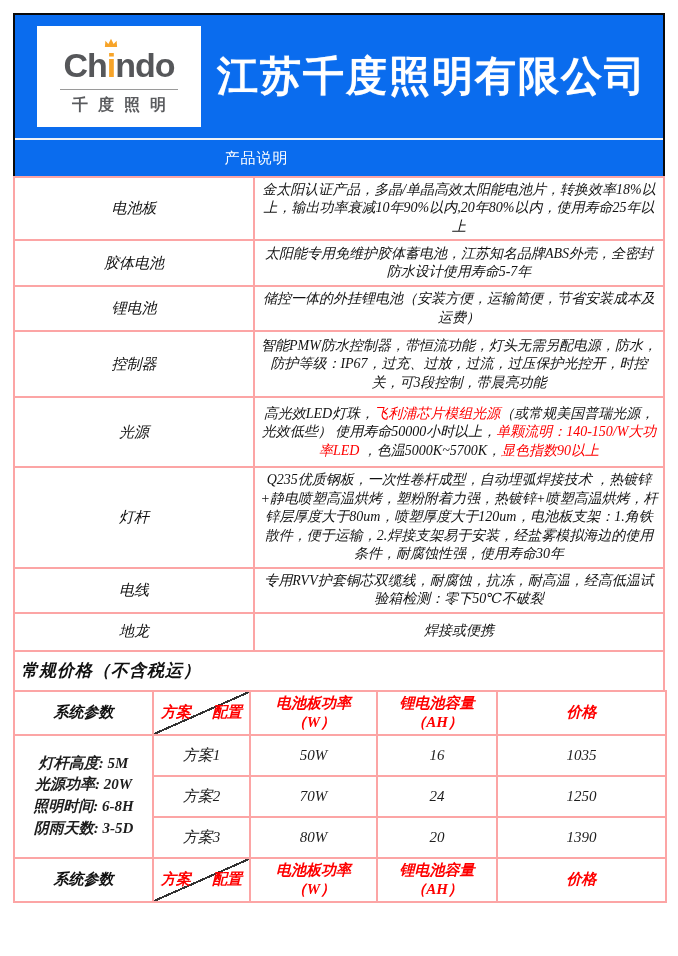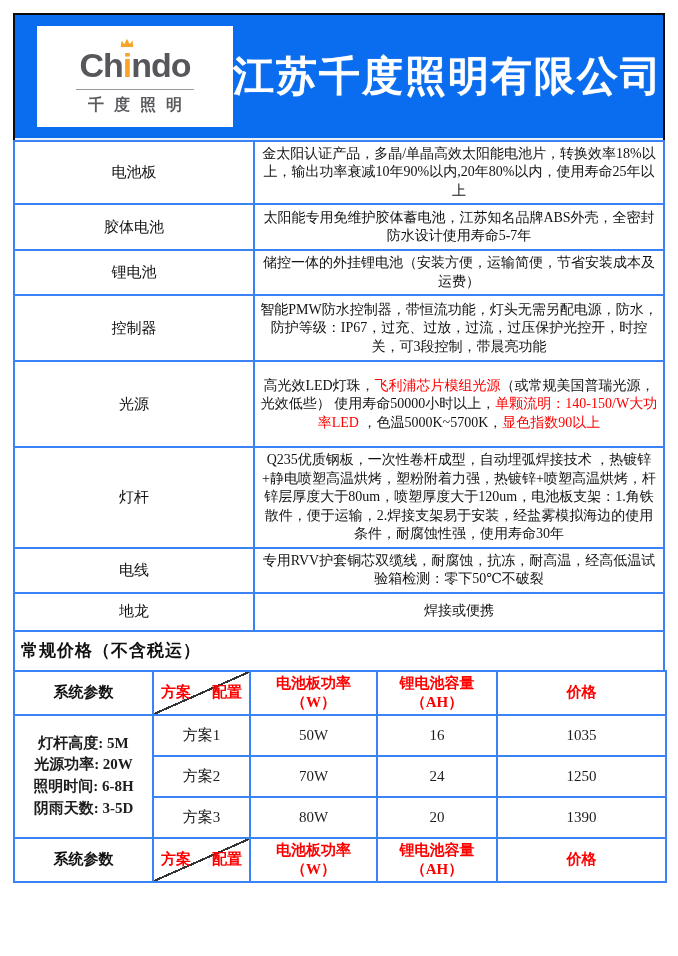--- a/index.html
+++ b/index.html
@@ -12,21 +12,21 @@
   .header-block{
     background: var(--blue);
     border:2px solid #0a0a0a;
     border-bottom:none;
     height:125px;
     display:flex;
     align-items:center;
   }
   .logo-box{
     background:#fff;
-    width:196px; height:101px;
+    width:164px; height:101px;
     margin-left:22px;
     display:flex; flex-direction:column; align-items:center; justify-content:center;
     flex:0 0 auto;
   }
   .brand{
     font-family:"Liberation Sans","DejaVu Sans",sans-serif;
     font-weight:bold; font-size:34px; letter-spacing:-1px;
     color:#56575a; line-height:1; margin-top:10px;
   }
   .brand .b-i{ color:#f7a429; position:relative; }
@@ -48,28 +48,28 @@
   .section-bar{
     background: var(--blue);
     border:2px solid #0a0a0a; border-top:none; border-bottom:none;
     height:36px; display:flex; align-items:center; justify-content:center;
     padding-right:165px;
   }
   .section-bar span{ color:#fff; font-size:15px; letter-spacing:1px; }
 
   
   table{ border-collapse:collapse; width:652px; table-layout:fixed; }
-  td{ border:2px solid #3b82f6; padding:2px 6px; vertical-align:middle; }
+  td{ border:2px solid #fca5a5; padding:2px 6px; vertical-align:middle;font-style:italic; }
 
   .spec-table td.lbl{ width:240px; text-align:center; font-size:15px; }
   .spec-table td.cnt{ text-align:center; font-size:14px; line-height:1.32; padding:3px 5px; }
   .spec-table .red, .red{ color:#fe0000; }
 
   tr.r1 td{height:62px;} tr.r2 td{height:46px;} tr.r3 td{height:44px;}
-  tr.r4 td{height:66px;} tr.r5 td{height:86px;margin-left:24px;} tr.r6 td{height:44px;}
+  tr.r4 td{height:66px;} tr.r5 td{height:70px;margin-left:24px;} tr.r6 td{height:44px;}
   tr.r7 td{height:97px;} tr.r8 td{height:44px;} tr.r9 td{height:38px;border-radius:8px;}
 
   td.price-title{
     height:40px; text-align:left; font-weight:bold; font-size:17px;
     padding-right:135px; letter-spacing:1px;
   }
 
   .price-table{ margin-top:-2px; }
   .price-table td{ text-align:center; }
   .price-table col.c1{width:139px;} .price-table col.c2{width:97px;}
@@ -109,20 +109,23 @@
               </svg></span><span>ndo</span>
         </div>
         <div class="brand-line"></div>
         <div class="brand-sub">千度照明</div>
       </div>
       <div class="company-title">江苏千度照明有限公司</div>
     </div>
 
     <div class="header-sep"></div>
 
+    <div class="section-bar">
+      <span>产品说明</span>
+    </div>
 
     <table class="spec-table">
       <colgroup>
           <col style="width:240px">
           <col>
         </colgroup>
       <tbody>
           <tr class="r1">
         <td class="lbl">电池板</td>
         <td class="cnt">金太阳认证产品，多晶/单晶高效太阳能电池片，转换效率18%以上，输出功率衰减10年90%以内,20年80%以内，使用寿命25年以上</td>

